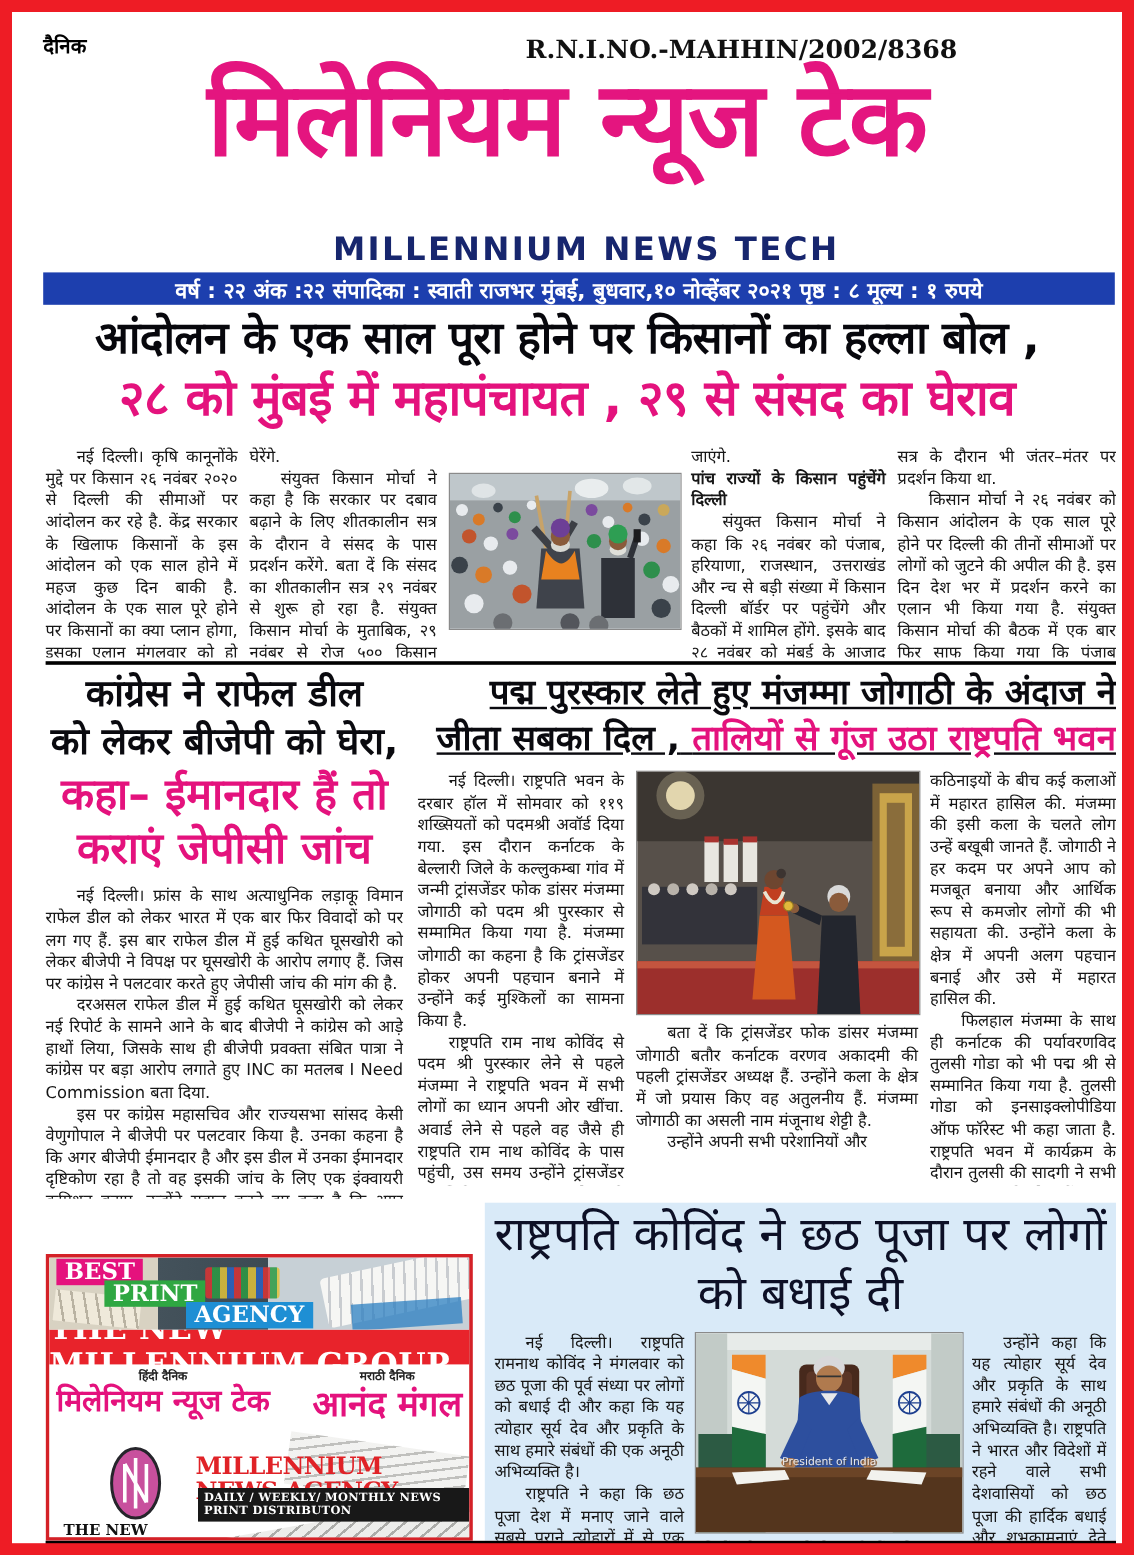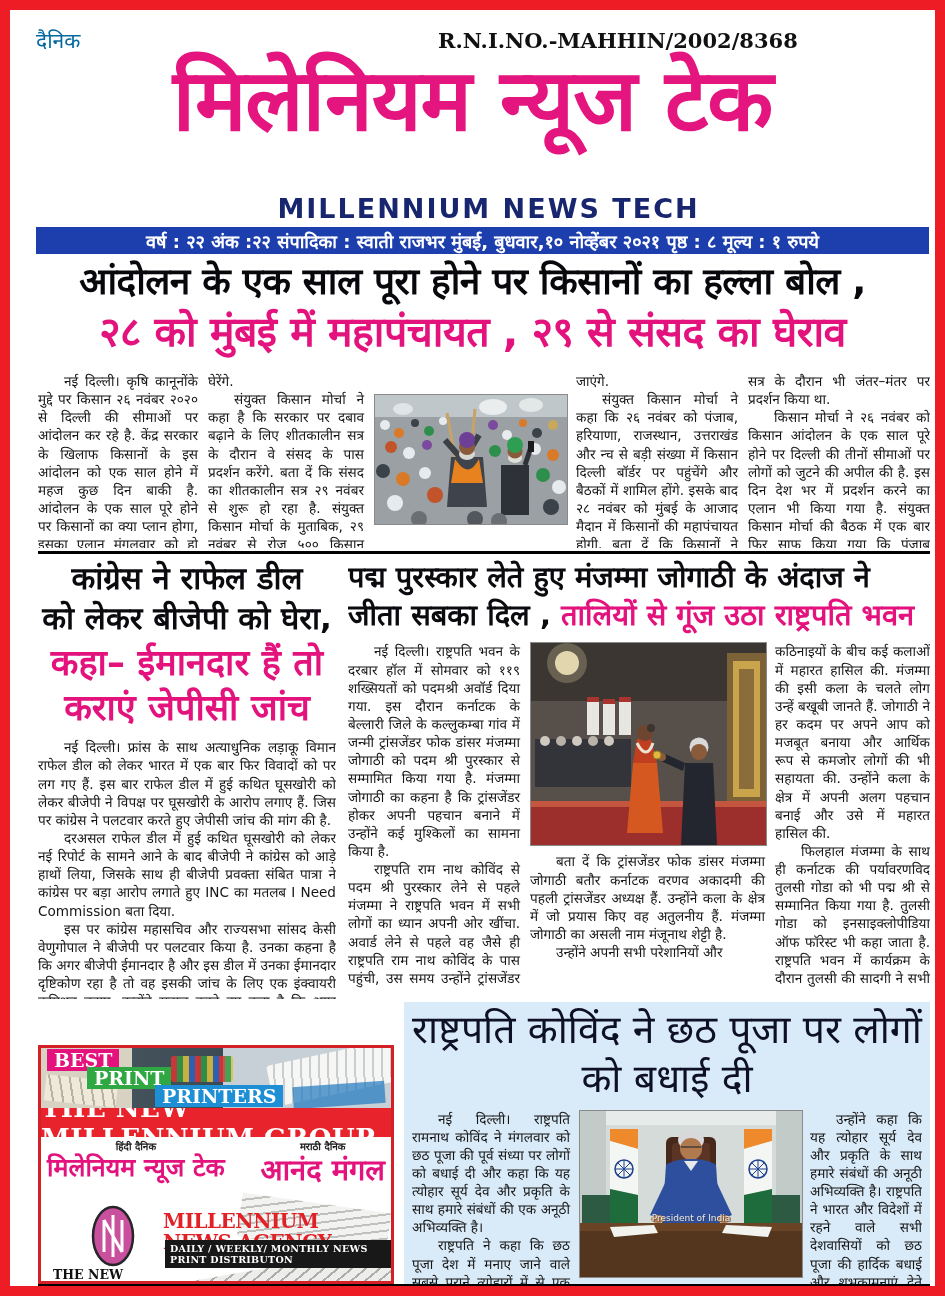--- a/index.html
+++ b/index.html
@@ -3,21 +3,21 @@
 <meta charset="utf-8">
 <style>
   html,body{margin:0;padding:0;background:#ffffff;}
   .page{position:relative;width:945px;height:1296px;background:#fff;overflow:hidden;
         font-family:"DejaVu Sans",sans-serif;color:#141414;}
   .frame{position:absolute;inset:0;border:10px solid #ee1c25;pointer-events:none;z-index:50;}
   .abs{position:absolute;}
   .serif{font-family:"DejaVu Serif","Liberation Serif",serif;}
 
   
-  .daily{left:36px;top:26px;font-size:21px;font-weight:normal;color:#0369a1;}
+  .daily{left:36px;top:26px;font-size:17px;font-weight:bold;color:#000000;}
   .rni{left:438px;top:28px;font-size:21px;font-weight:bold;color:#111;}
   .masthead{left:0;right:0;top:34px;text-align:center;font-size:86px;font-weight:bold;
             color:#e4157f;line-height:1.55;letter-spacing:-1px;}
   .mast-en{left:0;right:0;top:193px;text-align:center;font-size:27px;font-weight:bold;
            color:#17266e;letter-spacing:2px;margin-left:32px;}
   .infobar{left:36px;top:227px;width:893px;height:27px;background:#1d3fae;color:#fff;
            display:flex;align-items:center;justify-content:center;font-size:18px;font-weight:bold;}
 
   
   .lead-h1{left:20px;right:20px;top:260px;text-align:center;font-size:37px;font-weight:bold;
@@ -39,21 +39,21 @@
   .divider{left:38px;top:551px;width:892px;height:3px;background:#000;}
   .bottom-line{left:38px;top:1284px;width:892px;height:3px;background:#000;}
 
   
   .middle{left:38px;top:559px;width:892px;height:440px;display:flex;gap:12px;overflow:hidden;}
   .rafale{width:298px;overflow:hidden;}
   .raf-h-black{font-size:31px;font-weight:bold;color:#0a0a0f;text-align:center;line-height:1.28;}
   .raf-h-pink{font-size:36px;font-weight:bold;color:#e4127d;text-align:center;line-height:1.25;margin-top:2px;}
   .raf-body{margin-top:8px;}
   .padma{flex:1;overflow:hidden;}
-  .pad-h{font-size:29px;font-weight:bold;color:#0a0a0f;text-align:left;line-height:1.3;}
+  .pad-h{font-size:29px;font-weight:bold;color:#0a0a0f;text-align:right;line-height:1.3;text-decoration:underline;}
   .pad-h .pink{color:#e4127d;}
   .pad-cols{margin-top:8px;display:flex;gap:10px;height:346px;overflow:hidden;}
   .pc1{width:172px;}.pc2{width:235px;}.pc3{flex:1;}
   .pc2 .bt{margin-top:6px;}
 
   
   .bottom{left:38px;top:1002px;width:892px;height:282px;display:flex;gap:10px;overflow:hidden;}
 
   
   .ad{width:350px;border:3px solid #d42127;background:#fff;position:relative;overflow:hidden;margin-top:43px;}
@@ -178,20 +178,21 @@
           <circle cx="140" cy="56" r="7.5" fill="#8a5b3b"></circle>
           <circle cx="140" cy="50" r="8" fill="#2e9e53"></circle>
         </g>
         <circle cx="100" cy="124" r="8" fill="#53565c"></circle>
           <circle cx="124" cy="126" r="8" fill="#6b6e72"></circle>
         <circle cx="44" cy="124" r="8" fill="#6b6e72"></circle>
       </svg>
     </div>
     <div class="lc3 bt">
       <p>जाएंगे.</p>
+      <p class="subhead">पांच राज्यों के किसान पहुंचेंगे दिल्ली</p>
       <p class="ind">संयुक्त किसान मोर्चा ने कहा कि २६ नवंबर को पंजाब, हरियाणा, राजस्थान, उत्तराखंड और न्च से बड़ी संख्या में किसान दिल्ली बॉर्डर पर पहुंचेंगे और बैठकों में शामिल होंगे. इसके बाद २८ नवंबर को मुंबई के आजाद मैदान में किसानों की महापंचायत होगी. बता दें कि किसानों ने प्रशासन की अनुमति से मॉनसून</p>
     </div>
     <div class="lc4 bt">
       <p>सत्र के दौरान भी जंतर–मंतर पर प्रदर्शन किया था.</p>
       <p class="ind">किसान मोर्चा ने २६ नवंबर को किसान आंदोलन के एक साल पूरे होने पर दिल्ली की तीनों सीमाओं पर लोगों को जुटने की अपील की है. इस दिन देश भर में प्रदर्शन करने का एलान भी किया गया है. संयुक्त किसान मोर्चा की बैठक में एक बार फिर साफ किया गया कि पंजाब विधानसभा चुनाव में मोर्चा की कोई भूमिका नहीं होगी.</p>
     </div>
   </div>
 
   <div class="abs divider"></div>
 
@@ -277,21 +278,21 @@
   <div class="abs bottom">
 
     <div class="ad">
       <div class="ad-collage">
         <div class="acc acc-beige"></div>
         <div class="acc acc-dots"></div>
         <div class="acc acc-fan"></div>
         <div class="acc acc-machine"></div>
         <div class="tag-box tag-best">BEST</div>
         <div class="tag-box tag-print">PRINT</div>
-        <div class="tag-box tag-quality">PRINTERS</div>
+        <div class="tag-box tag-quality">AGENCY</div>
       </div>
       <div class="ad-banner serif">THE NEW MILLENNIUM GROUP</div>
       <div class="ad-papers">
         <div class="paper">
           <div class="paper-tag">हिंदी दैनिक</div>
           <div class="paper-name n1">मिलेनियम न्यूज टेक</div>
         </div>
         <div class="paper">
           <div class="paper-tag">मराठी दैनिक</div>
           <div class="paper-name n2">आनंद मंगल</div>

